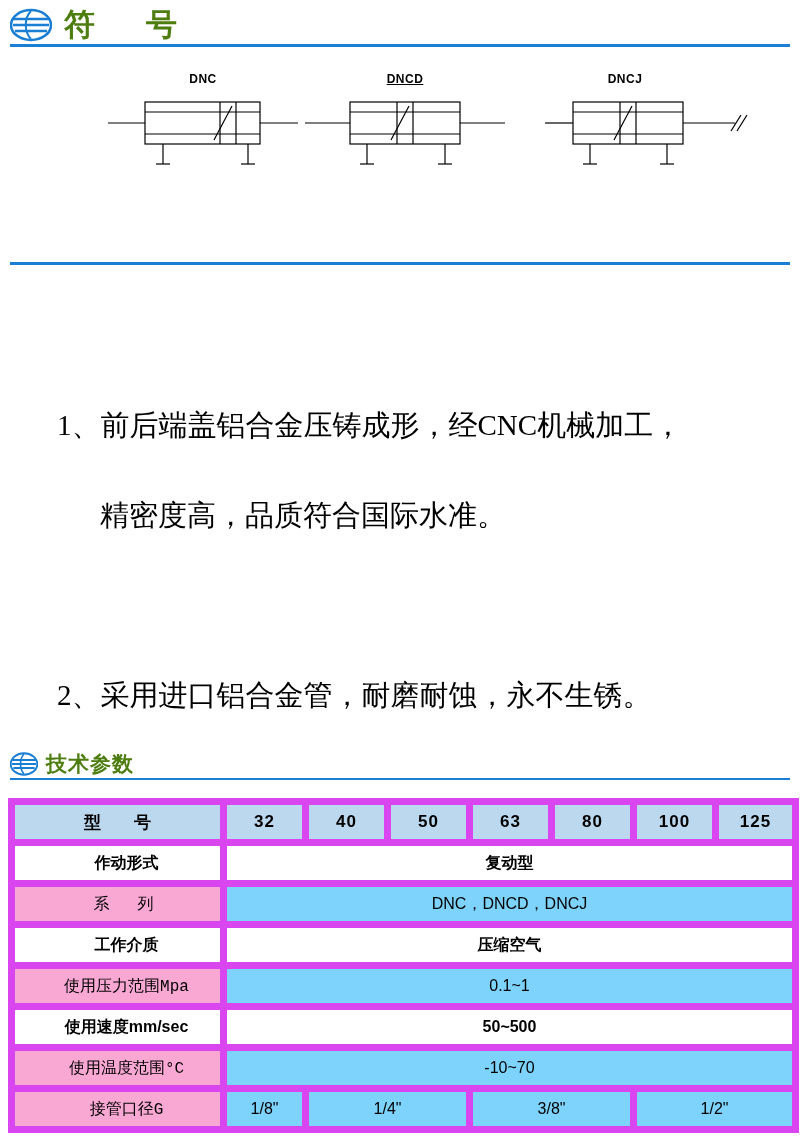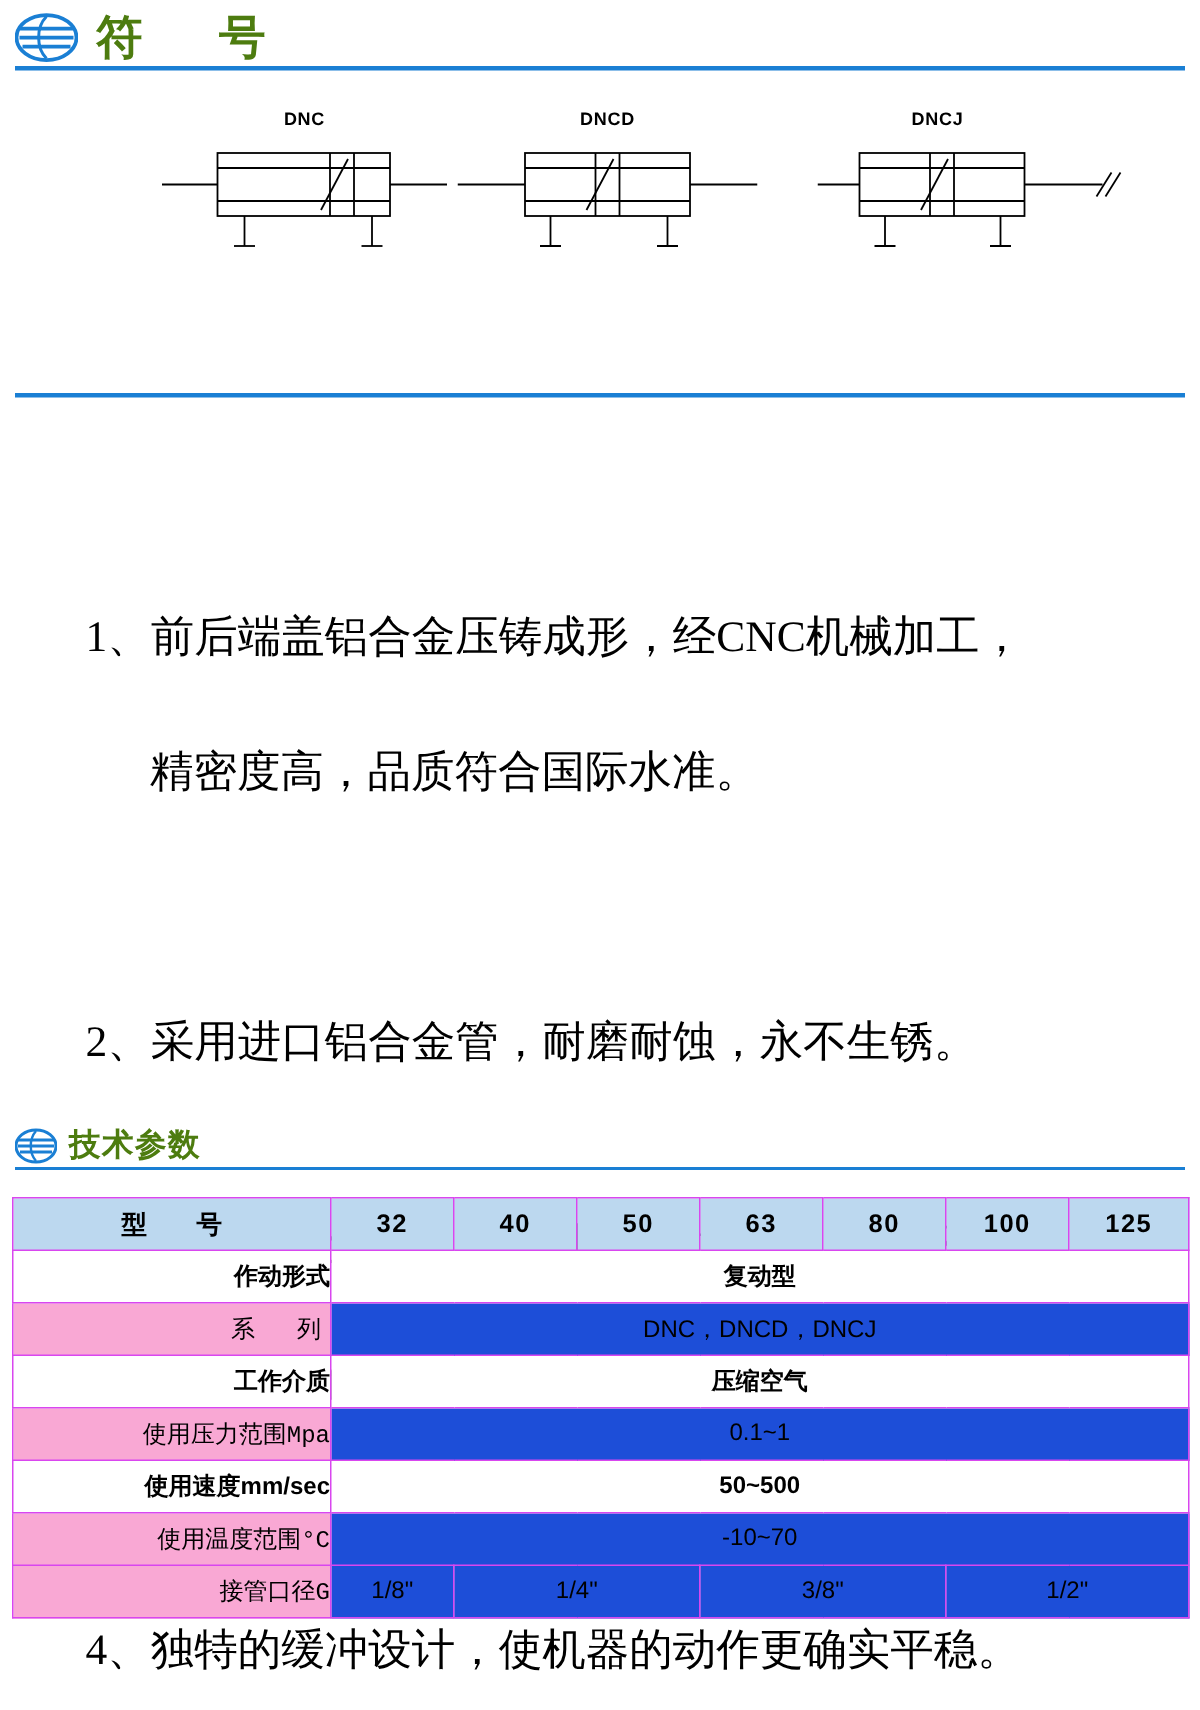--- a/index.html
+++ b/index.html
@@ -123,44 +123,44 @@
   #spec-table {
     position: absolute;
     left: 8px;
     top: 798px;
     width: 784px;
     border-collapse: collapse;
     table-layout: fixed;
     font-family: "Liberation Sans", sans-serif;
   }
   #spec-table td, #spec-table th {
-    border: 1px solid #d946ef;
+    border: 7px solid #d946ef;
     padding: 0;
     height: 34px;
     font-size: 16px;
     text-align: center;
     vertical-align: middle;
     color: #000;
   }
   #spec-table thead th {
     background: #bcd8ef;
     font-weight: bold;
     font-size: 17px;
     letter-spacing: 1px;
   }
   #spec-table thead th.model-head {
     letter-spacing: 8px;
     text-indent: 8px;
   }
   #spec-table td.label {
-    text-align: right;
+    text-align: center;
     padding-left: 18px;
     font-size: 16px;
   }
-  #spec-table tr.alt td { background: #1d4ed8; }
+  #spec-table tr.alt td { background: #7dd3fc; }
   #spec-table tr.alt td.label { background: #f9a8d4; font-family: Liberation Mono, monospace; }
   #spec-table tr.plain td { background: #ffffff; }
   #spec-table td.bold { font-weight: bold; }
   #spec-table td.label.bold { font-weight: bold; }
   .sp-label-wide { letter-spacing: 6px; }
 </style>
 </head>
 <body>
 
 <div id="sec-symbol">
@@ -194,21 +194,21 @@
         <line x1="128" y1="16" x2="128" y2="58"></line>
         <line x1="106" y1="54" x2="124" y2="20"></line>
         <line x1="55" y1="58" x2="55" y2="78"></line>
         <line x1="140" y1="58" x2="140" y2="78"></line>
         <line x1="48" y1="78" x2="62" y2="78"></line>
         <line x1="133" y1="78" x2="147" y2="78"></line>
       </g>
     </svg>
   </div>
 
-  <div class="sym-block" style="left:305px; top:0; width:200px;">
+  <div class="sym-block" style="left:305px; top:0; width:200px;text-decoration:underline;">
     <div class="sym-label">DNCD</div>
     <svg width="200" height="82" viewBox="0 0 200 82">
       <g stroke="#000" stroke-width="1.2" fill="none">
         <rect x="45" y="16" width="110" height="42"></rect>
         <line x1="0" y1="37" x2="45" y2="37"></line>
         <line x1="155" y1="37" x2="200" y2="37"></line>
         <line x1="45" y1="26" x2="155" y2="26"></line>
         <line x1="45" y1="48" x2="155" y2="48"></line>
         <line x1="92" y1="16" x2="92" y2="58"></line>
         <line x1="108" y1="16" x2="108" y2="58"></line>

